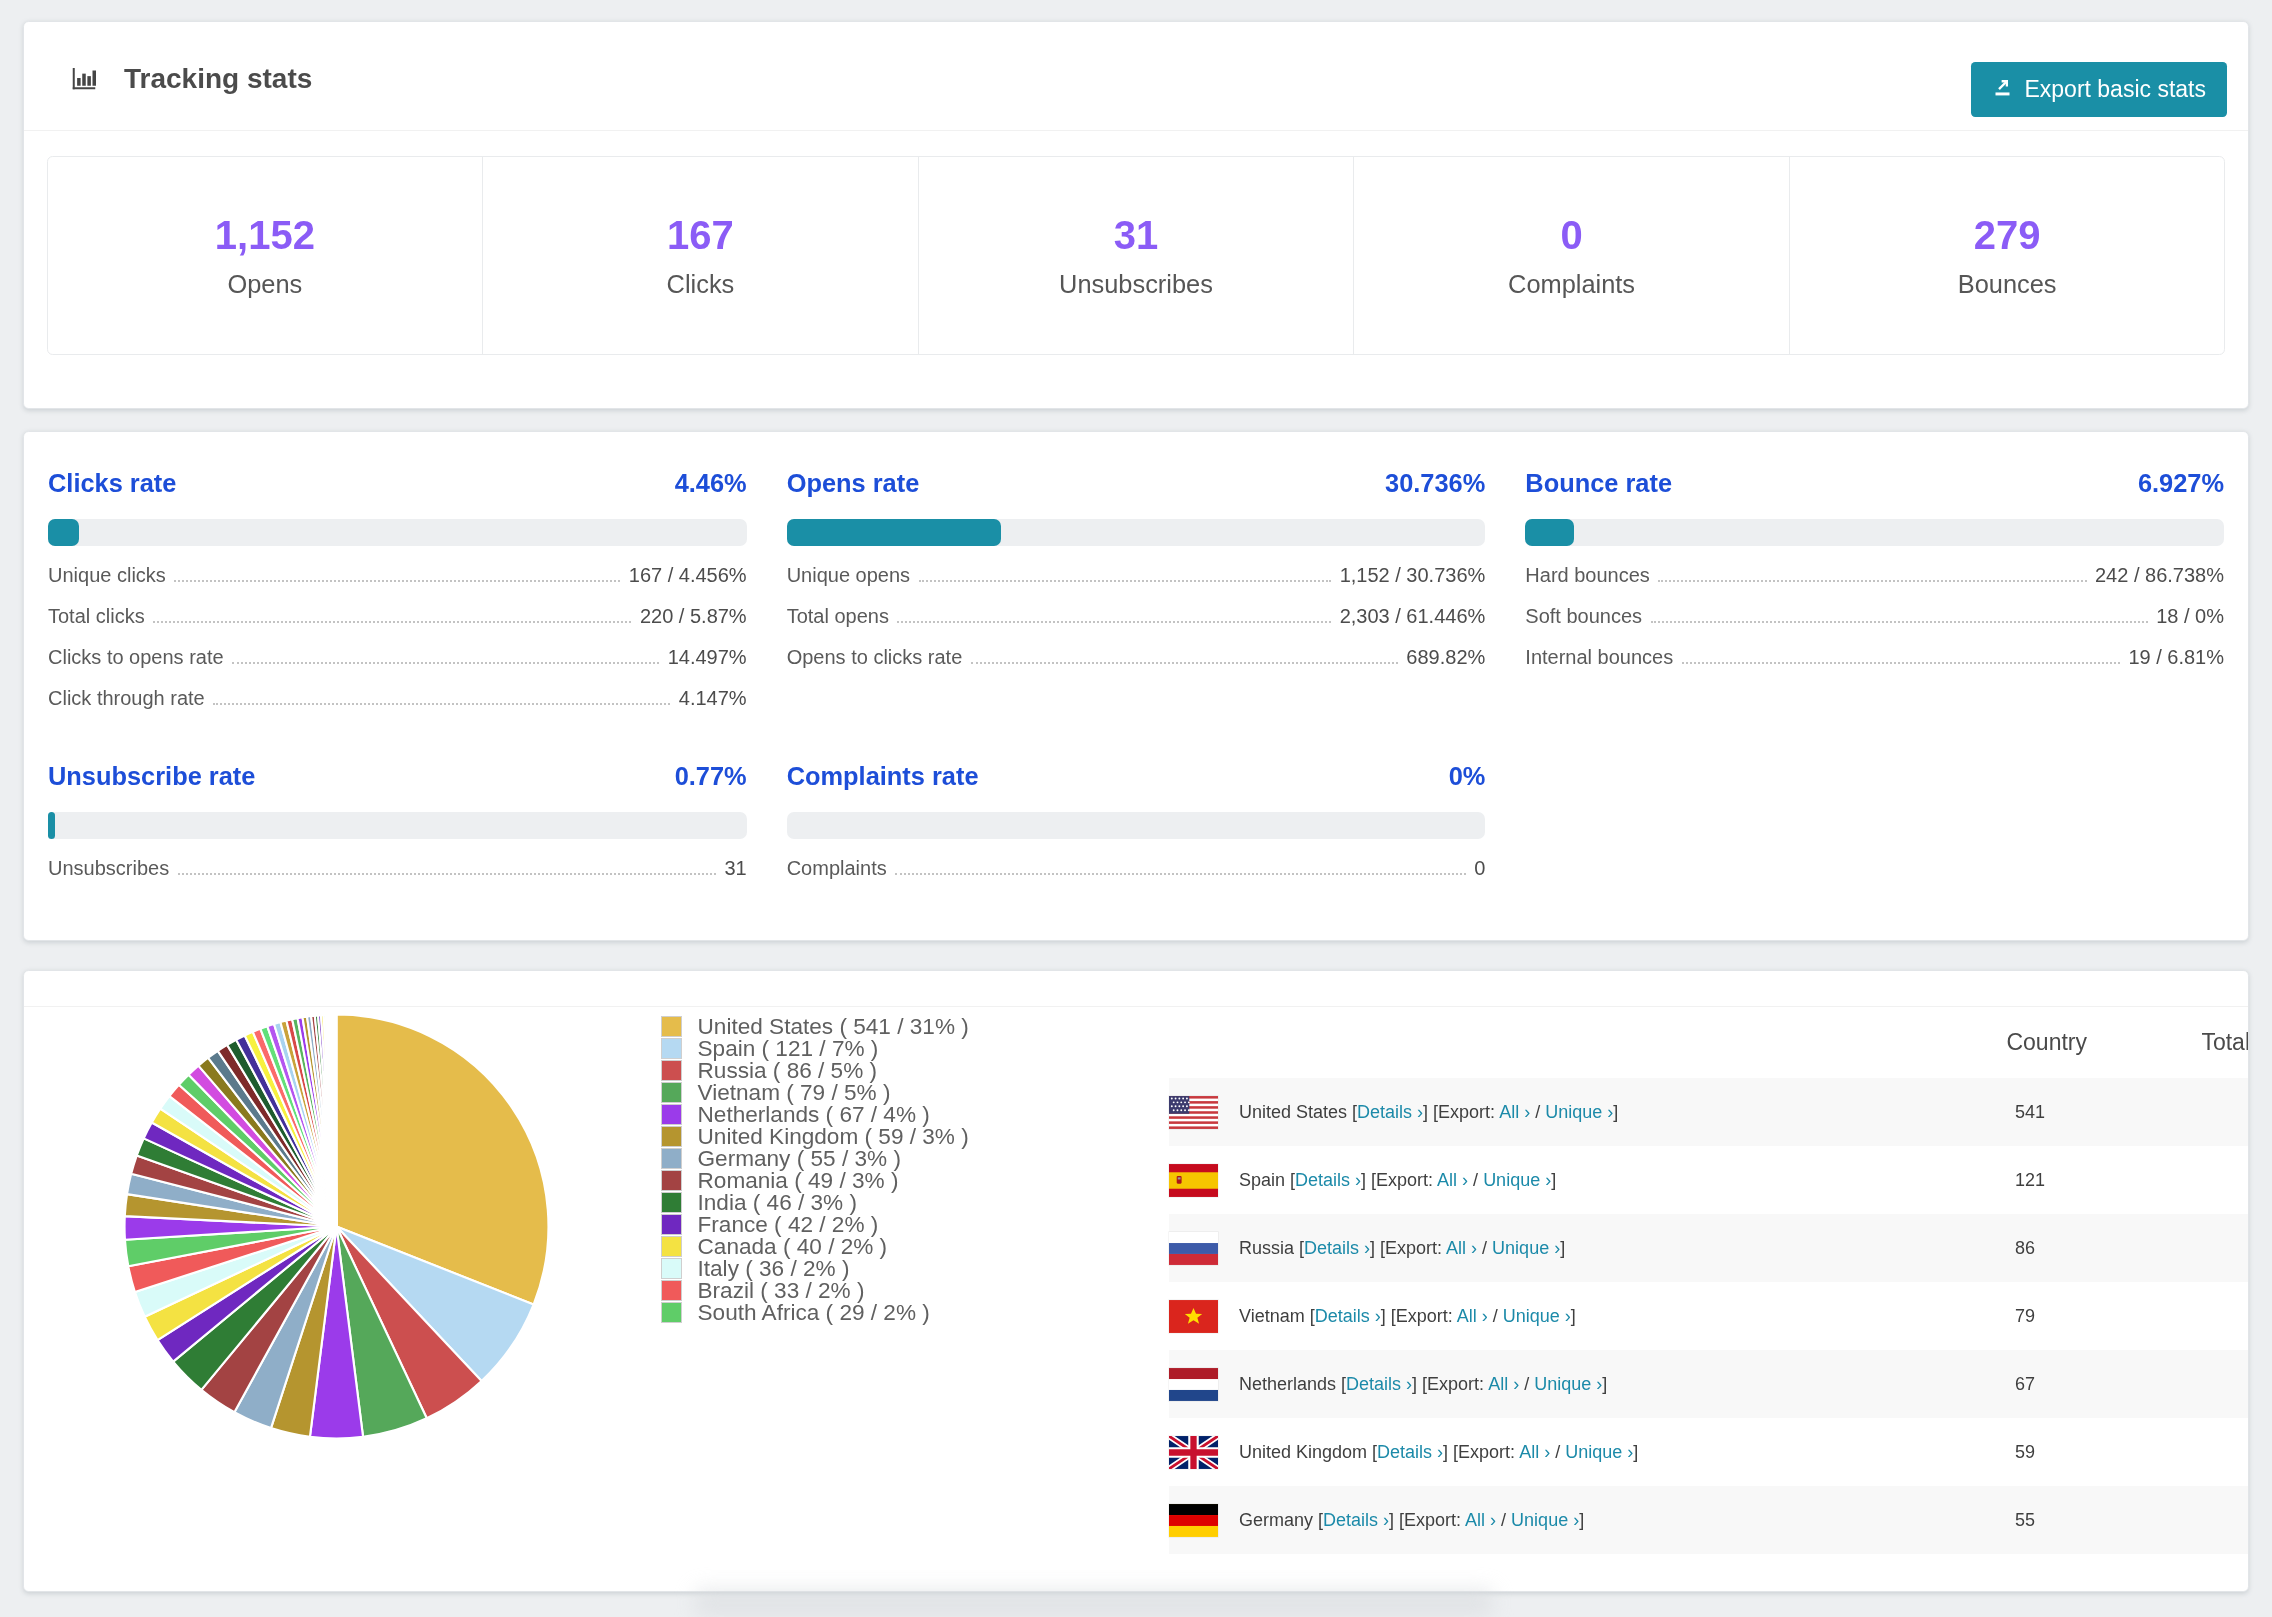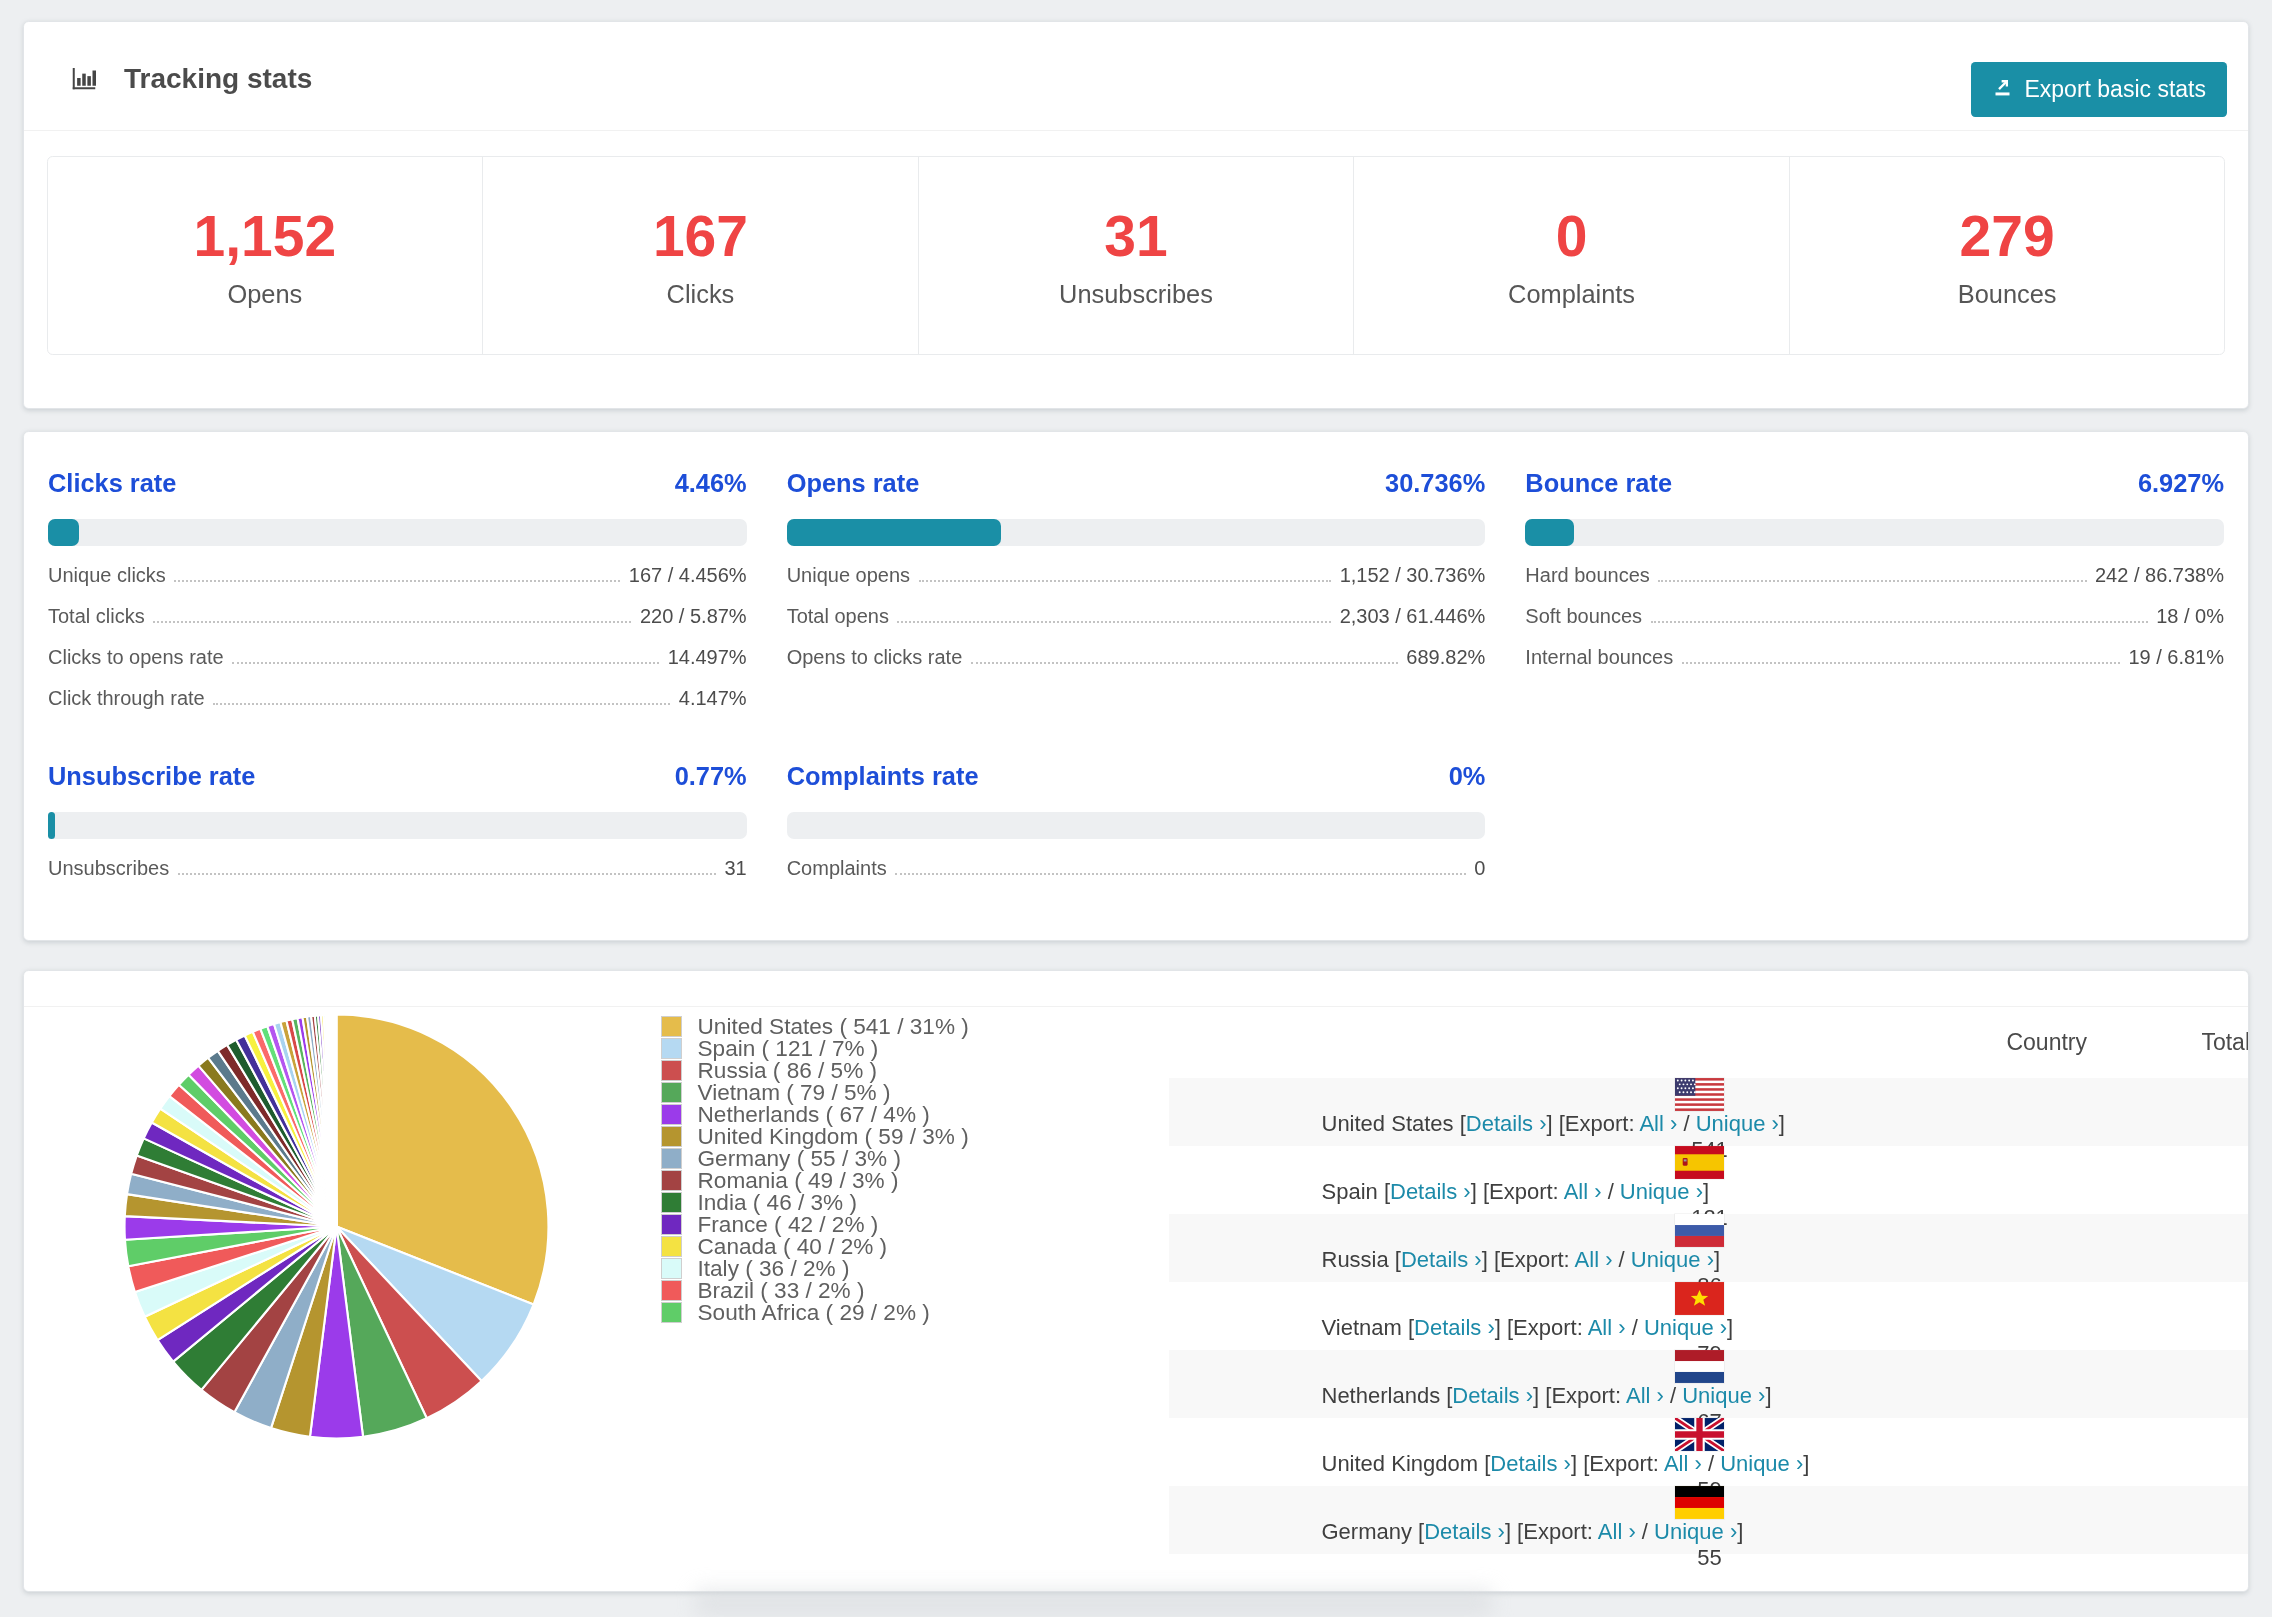--- a/index.html
+++ b/index.html
@@ -34,21 +34,21 @@
     border: none; border-radius: 4.2px; cursor: pointer;
     font-family: "Liberation Sans", sans-serif;
   }
 
   .stats-row {
     display: flex; margin: 25.4px 22.6px 0; height: 199px;
     border: 1.4px solid #e9ebed; border-radius: 5.6px; background: #fff;
   }
   .stat-box { flex: 1; display: flex; flex-direction: column; align-items: center; justify-content: center; border-right: 1.4px solid #e9ebed; }
   .stat-box:last-child { border-right: none; }
-  .stat-value { font-size: 57px; font-weight: bold; color: #ef4444; }
+  .stat-value { font-size: 40px; font-weight: bold; color: #8b5cf6; }
   .stat-label { font-size: 25.4px; color: #565656; margin-top: 11.3px; }
 
   #card-rates .content {
     padding: 37px 24px; display: grid;
     grid-template-columns: 1fr 1fr 1fr;
     column-gap: 40px; row-gap: 52px;
   }
   .rate-title-row { display: flex; justify-content: space-between; font-size: 25.4px; font-weight: bold; color: #1d4ed8; }
   .rate-bar { margin-top: 21px; height: 27px; background: #edeff1; border-radius: 7px; }
   .rate-fill { height: 100%; background: #1A8FA6; border-radius: 7px; }
@@ -62,21 +62,21 @@
   .pie-wrap { position: absolute; left: 97px; top: 4.2px; width: 431px; height: 431px; }
   .legend { position: absolute; left: 637px; top: 8.5px; display: flex; flex-direction: column; gap: 0; }
   .legend-item { display: flex; align-items: center; gap: 15.5px; font-size: 22.6px; color: #606060; height: 22px; }
   .swatch { width: 21px; height: 21px; border: 1.4px solid #cfcfcf; flex: none; }
 
   .geo-table { position: absolute; left: 1145px; top: 0; width: 1081px; }
   .t-header { display: flex; align-items: center; height: 71px; font-size: 23px; color: #4a4a4a; text-align: right; }
   .t-sp { width: 71px; flex: none; }
   .t-country-h { width: 847px; flex: none; }
   .t-total-h { flex: 1; }
-  .t-row { display: flex; align-items: center; height: 68px; font-size: 22px; color: #3f3f3f; flex-direction: column; }
+  .t-row { display: flex; align-items: center; height: 68px; font-size: 18px; color: #3f3f3f; }
   .t-row.alt { background: #f8f8f8; }
   .t-flag { width: 49px; height: 33px; flex: none; margin-right: 21px; box-shadow: 0 0 0 0.7px rgba(0,0,0,.06); font-size: 0; }
   .t-flag svg { display: block; }
   .t-name { width: 776px; flex: none; white-space: nowrap; }
   .t-total-cell { flex: 1; }
   .lnk { color: #1C8AA9; text-decoration: none; cursor: pointer; }
 
   .below-shadow {
     position: absolute; left: 695px; top: 1589px; width: 798px; height: 28px;
     background: #d7dadd; filter: blur(10px); opacity: .55; border-radius: 7px;

